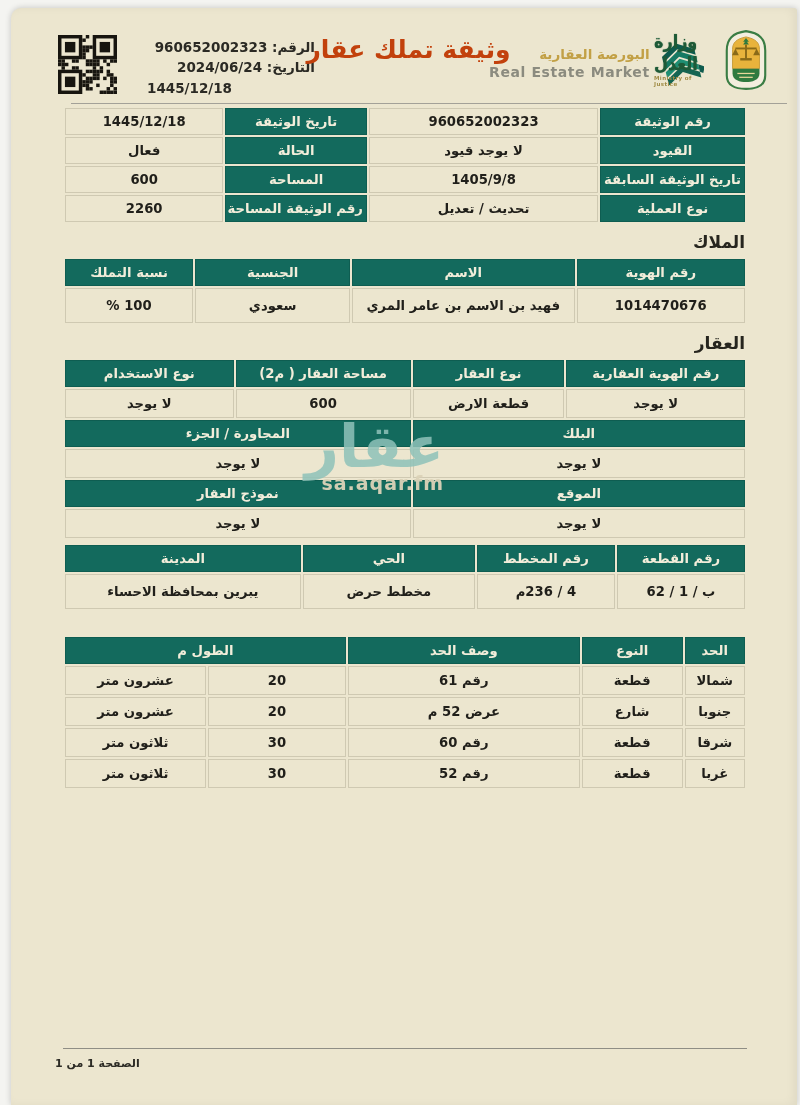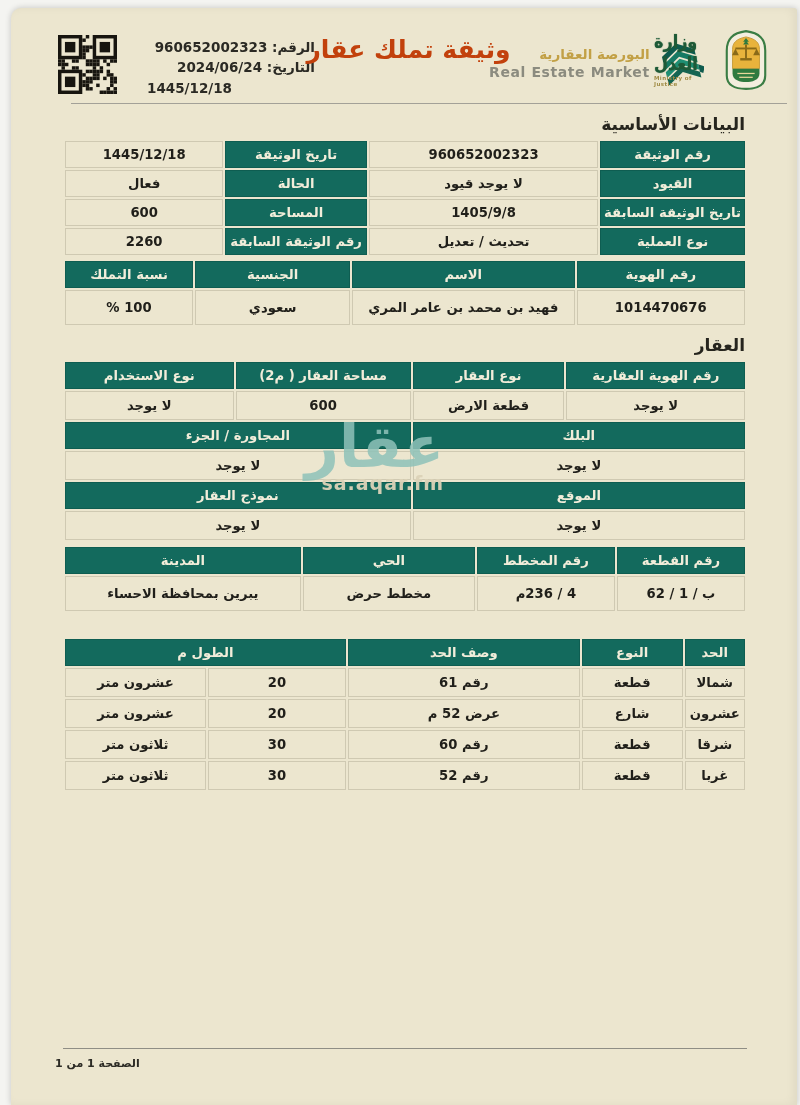--- a/index.html
+++ b/index.html
@@ -193,21 +193,20 @@
     <div class="moj-txt">
       <div class="moj-ar">وزارة العدل</div>
       <div class="moj-en">Ministry of Justice</div>
     </div>
   </div>
 
   <div class="hline"></div>
 
   <div class="content">
 
-    <h2 class="sec">البيانات الأساسية</h2>
     <table class="t-basic">
       <colgroup>
           <col style="width:21.5%">
           <col style="width:34%">
           <col style="width:21%">
           <col style="width:23.5%">
         </colgroup>
       <tbody>
           <tr>
         <th class="g">رقم الوثيقة</th>
@@ -223,43 +222,44 @@
       </tr>
       <tr>
         <th class="g">تاريخ الوثيقة السابقة</th>
         <td>1405/9/8</td>
         <th class="g">المساحة</th>
         <td>600</td>
       </tr>
       <tr>
         <th class="g">نوع العملية</th>
         <td>تحديث / تعديل</td>
-        <th class="g">رقم الوثيقة السابقة</th>
+        <th class="g">رقم الوثيقة المساحة</th>
         <td>2260</td>
       </tr>
     </tbody>
       </table>
 
+    <h2 class="sec">الملاك</h2>
     <table class="t-owners">
       <colgroup>
           <col style="width:25%">
           <col style="width:33%">
           <col style="width:23%">
           <col style="width:19%">
         </colgroup>
       <tbody>
           <tr>
         <th class="g">رقم الهوية</th>
         <th class="g">الاسم</th>
         <th class="g">الجنسية</th>
         <th class="g">نسبة التملك</th>
       </tr>
       <tr class="tall">
         <td>1014470676</td>
-        <td>فهيد بن محمد بن عامر المري</td>
+        <td>فهيد بن الاسم بن عامر المري</td>
         <td>سعودي</td>
         <td>100 %</td>
       </tr>
     </tbody>
       </table>
 
     <h2 class="sec">العقار</h2>
     <table class="t-prop">
       <colgroup>
           <col style="width:26.5%">
@@ -338,21 +338,21 @@
         <th class="g" colspan="2">الطول م</th>
       </tr>
       <tr class="med">
         <td>شمالا</td>
         <td>قطعة</td>
         <td>رقم 61</td>
         <td>20</td>
         <td>عشرون متر</td>
       </tr>
       <tr class="med">
-        <td>عشرون</td>
+        <td>جنوبا</td>
         <td>شارع</td>
         <td>عرض 52 م</td>
         <td>20</td>
         <td>عشرون متر</td>
       </tr>
       <tr class="med">
         <td>شرقا</td>
         <td>قطعة</td>
         <td>رقم 60</td>
         <td>30</td>

